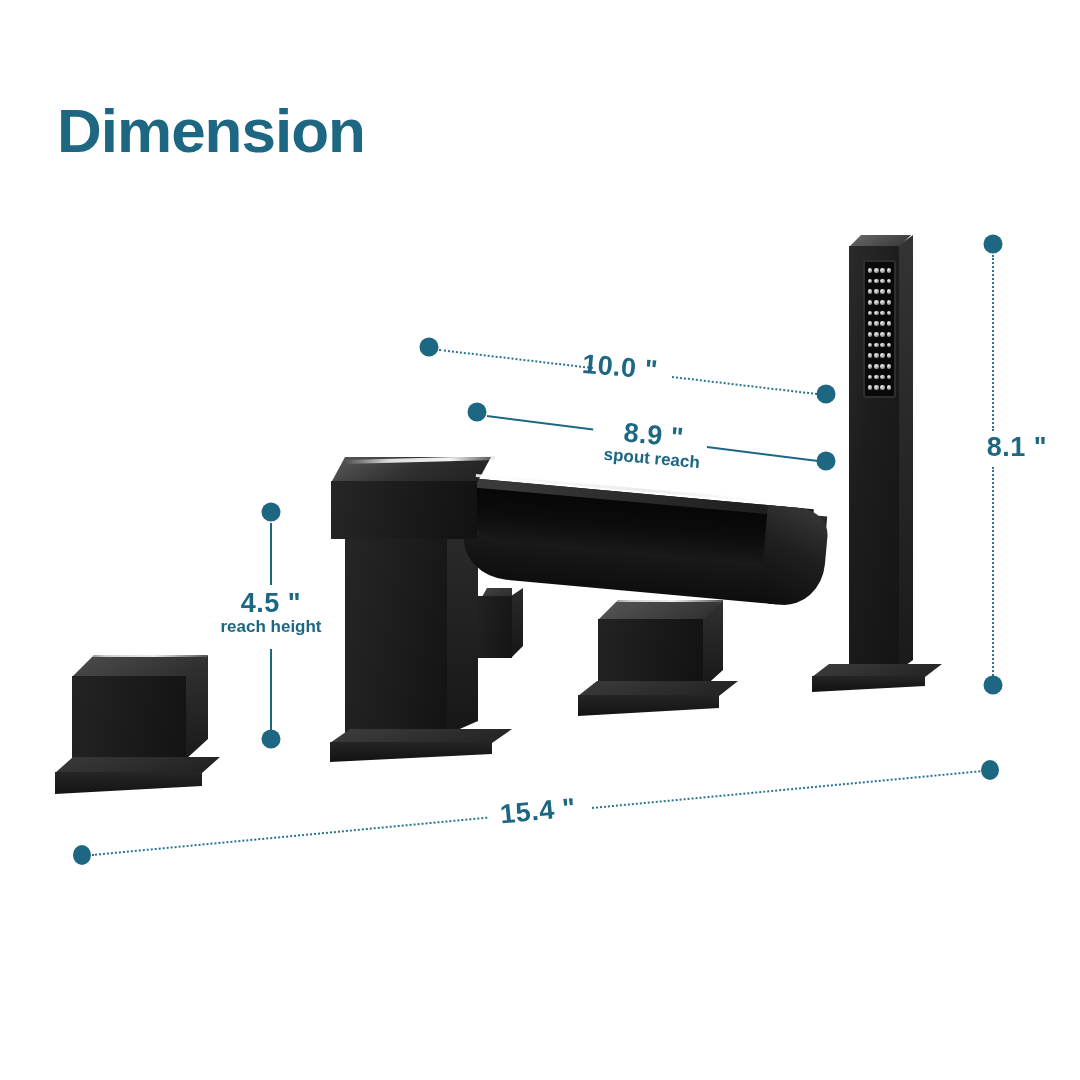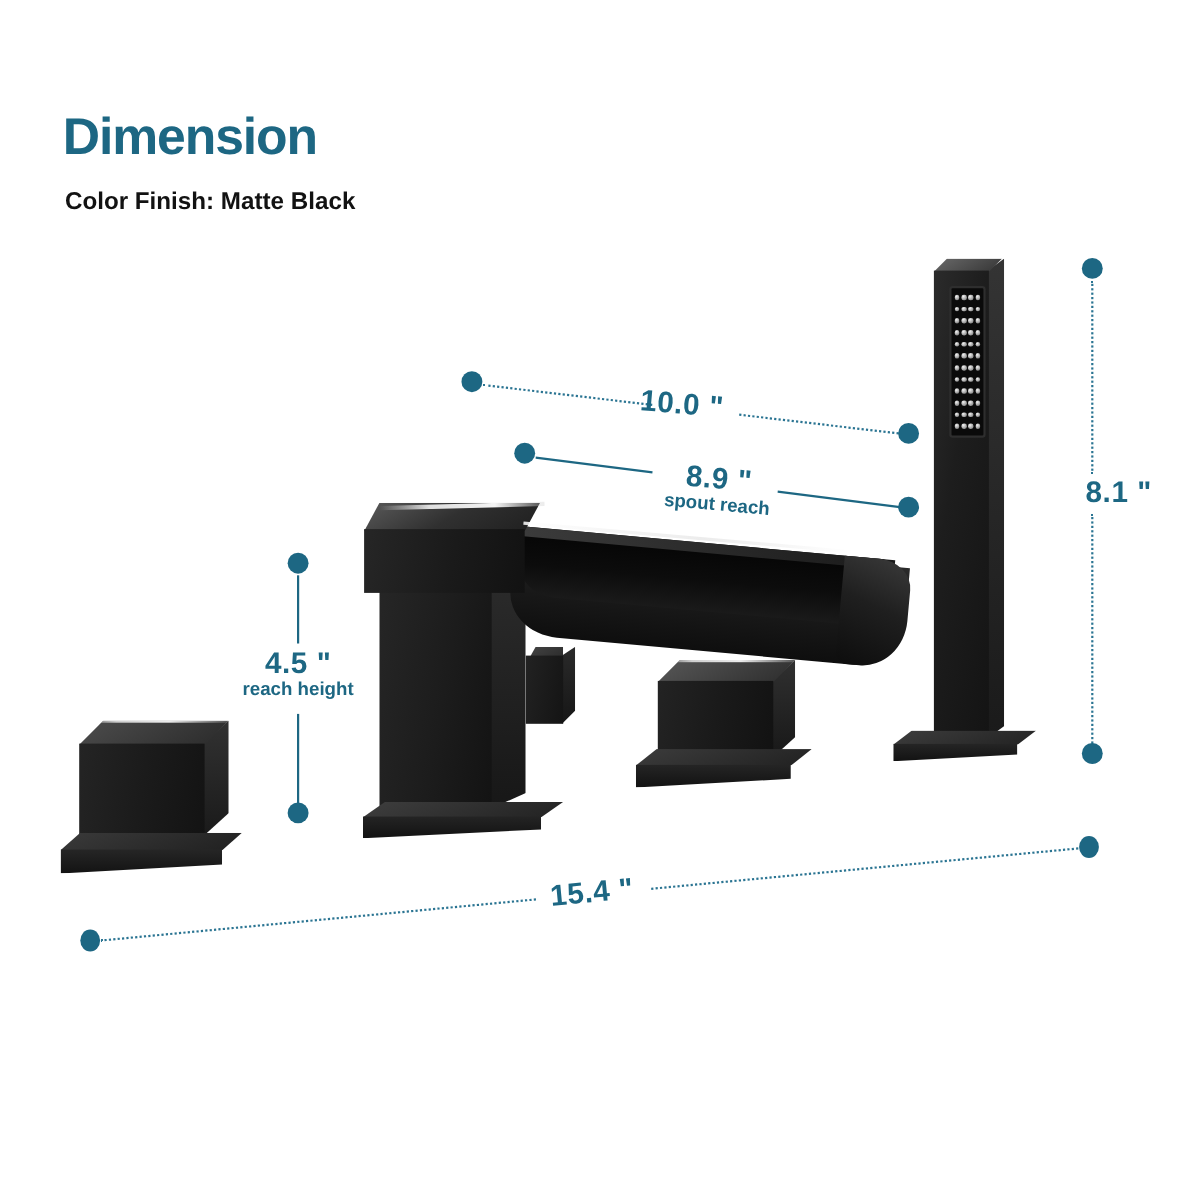--- a/index.html
+++ b/index.html
@@ -14,21 +14,21 @@
     background: #ffffff;
     overflow: hidden;
     font-family: "Liberation Sans", sans-serif;
   }
 
   
   #title {
     position: absolute;
     left: 57px;
     top: 100px;
-    font-size: 47px;
+    font-size: 62px;
     font-weight: 700;
     letter-spacing: -1px;
     color: #1d6783;
     line-height: 1;
     white-space: nowrap;
   }
   #subtitle {
     position: absolute;
     left: 59px;
     top: 172px;
@@ -275,21 +275,20 @@
     border-radius: 50%;
     background: radial-gradient(circle at 35% 30%, #f2f2f2, #9a9a9a 65%, #6d6d6d 100%);
   }
 </style>
 </head>
 <body>
 
 <div id="stage">
 
   <div id="title">Dimension</div>
-  <div id="subtitle">Color Finish: Matte Black</div>
 
   <div id="faucet">
 
     <div class="part" id="lh-body-side"></div>
     <div class="part" id="lh-body-top">
         <span class="hl-top"></span>
       </div>
     <div class="part" id="lh-body-front"></div>
     <div class="part" id="lh-plate-top"></div>
     <div class="part" id="lh-plate-front"></div>

